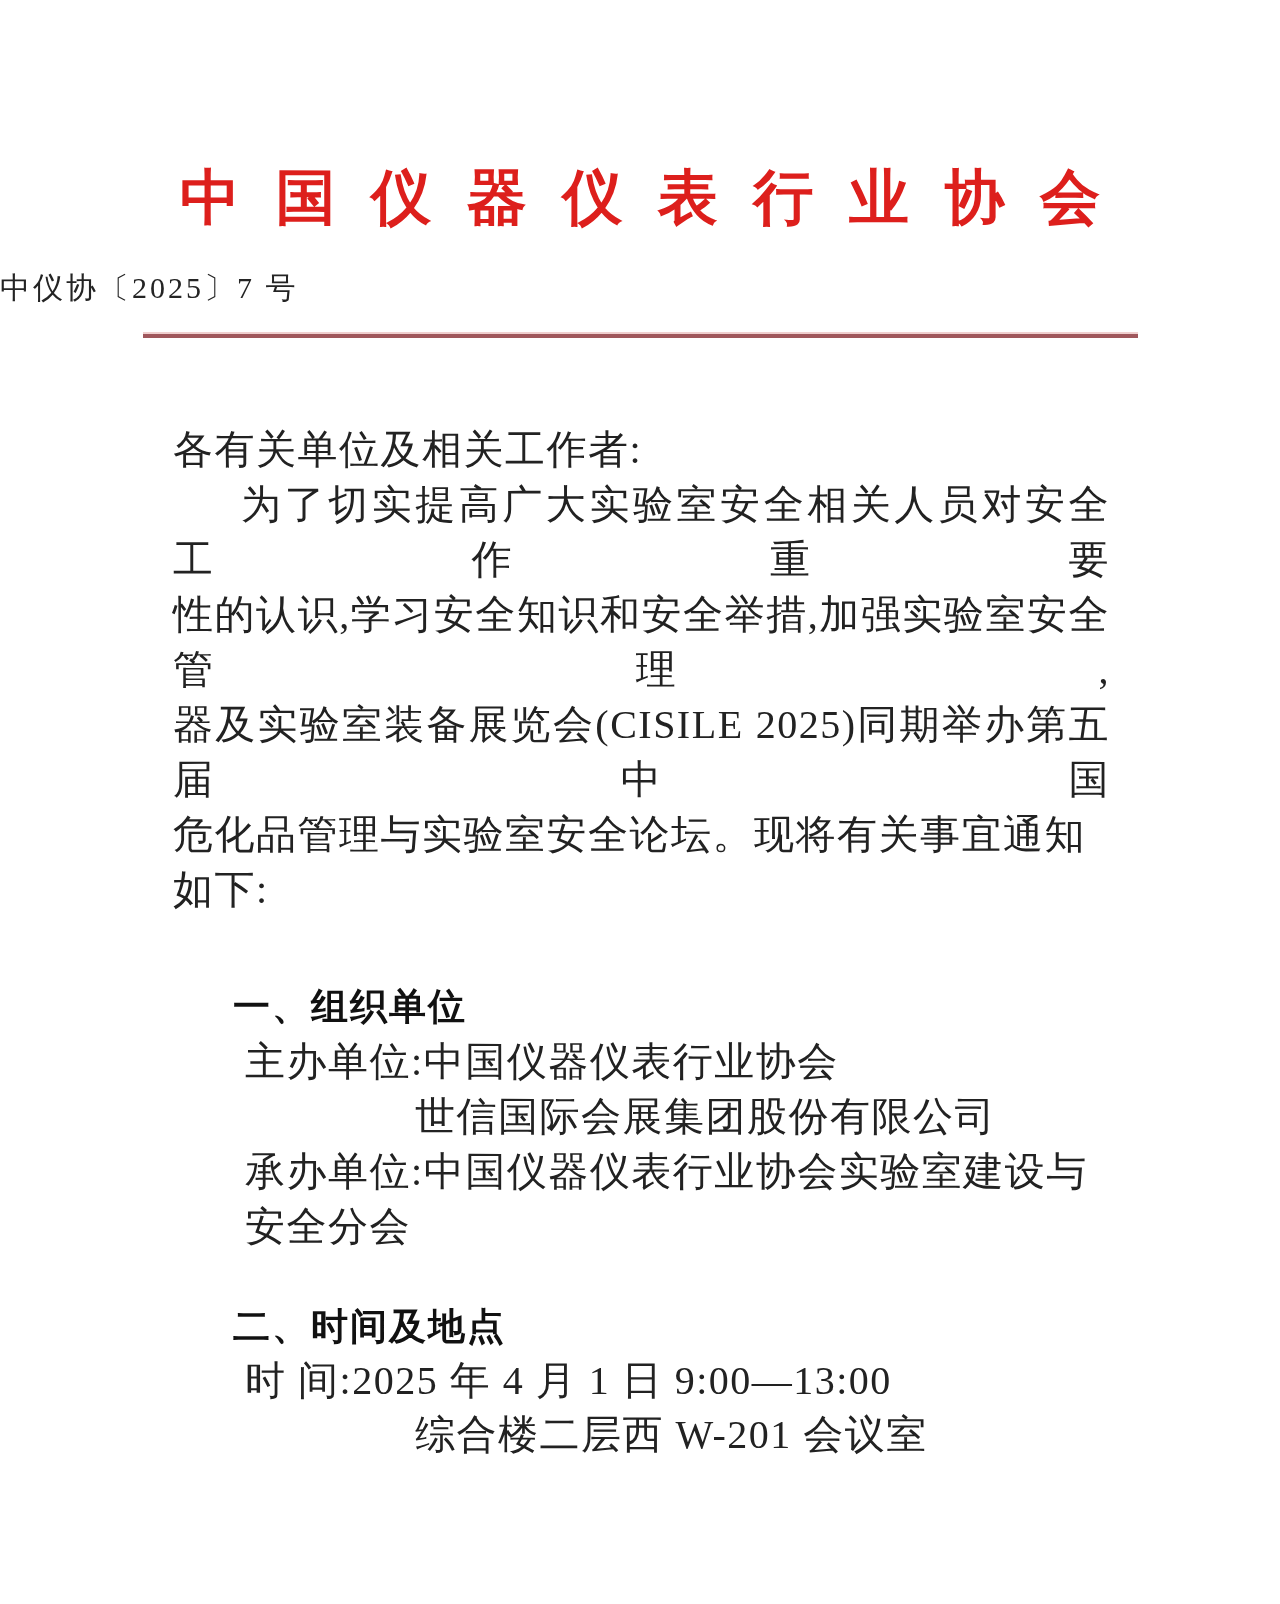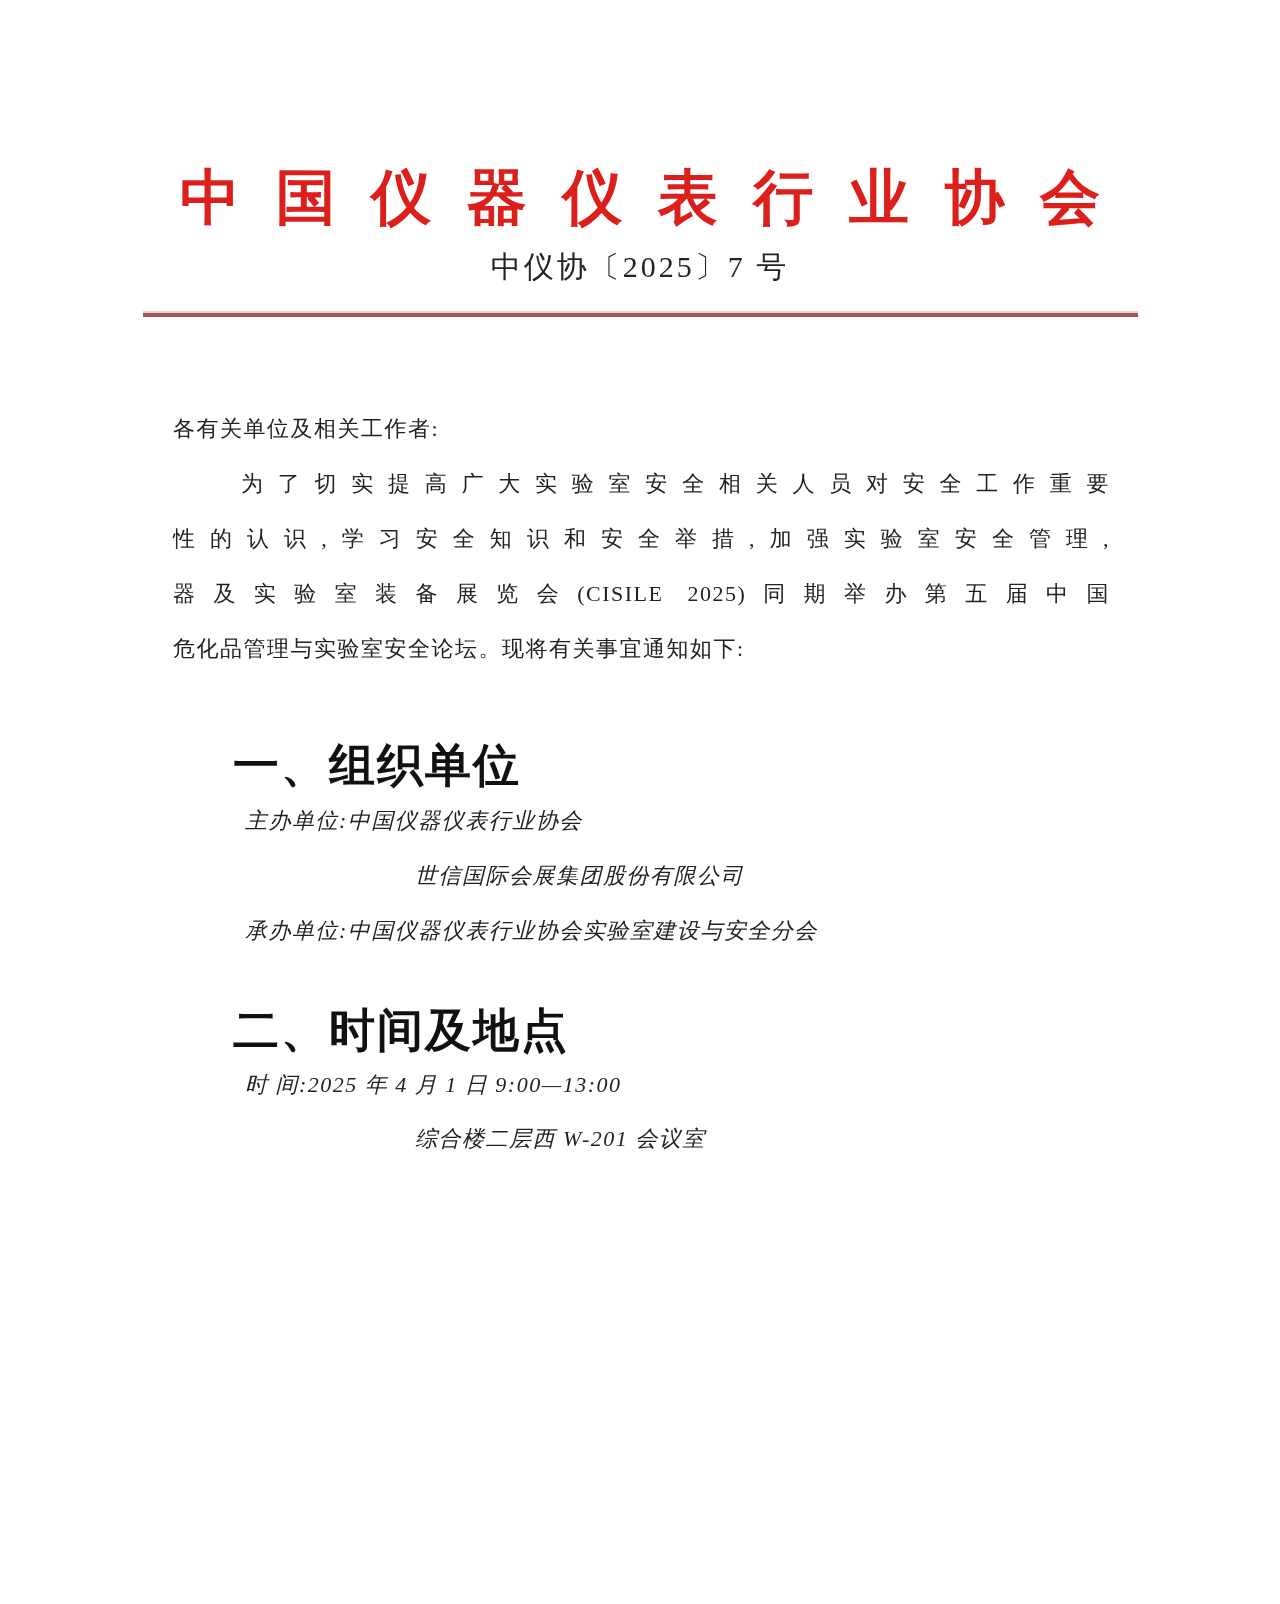--- a/index.html
+++ b/index.html
@@ -21,65 +21,65 @@
     margin: 0 auto;
     font-size: 60px;
     line-height: 76px;
     font-weight: 700;
     color: #dd1f1c;
     text-align: justify;
     text-align-last: justify;
     white-space: nowrap;
   }
   .doc-number {
-    margin-top: 11px;
+    margin-top: 32px;
     font-size: 30px;
     line-height: 40px;
     letter-spacing: 3px;
-    text-align: center;
+    text-align: left;
     color: #242424;
   }
   .red-rule {
     width: 995px;
     height: 4px;
     margin: 26px auto 0 auto;
     background: #a0575c;
     box-shadow: 0 -2px 0 rgba(228, 168, 168, 0.55);
   }
   .content { padding: 0 170px 0 173px; }
   .title {
     margin-top: 130px;
     font-size: 46px;
     line-height: 72px;
     font-weight: 700;
     letter-spacing: 2px;
     text-align: center;
     color: #000000;
   }
   .salutation, .pline, .sline {
-    font-size: 22px;
+    font-size: 40px;
     line-height: 55px;
     letter-spacing: 1.5px;
     color: #222222;
   }
   .salutation { margin-top: 84px; }
   .pline.just { text-align: justify; text-align-last: justify; }
   .pline.indent { text-indent: 68px; }
   .sec-heading {
     margin-top: 62px;
     padding-left: 60px;
-    font-size: 46px;
+    font-size: 37px;
     line-height: 55px;
     font-weight: 700;
     letter-spacing: 2px;
     color: #111111;
     font-family: "Liberation Sans", sans-serif;
   }
   .sec-heading.mt2 { margin-top: 45px; }
-  .sline { padding-left: 72px; font-style: italic; }
+  .sline { padding-left: 72px; }
   .sline.cont { padding-left: 242px; }
   .sline.tight { line-height: 54px; }
 </style>
 </head>
 <body>
 
 <div class="page">
 
   <div class="org-name">中国仪器仪表行业协会</div>
 

